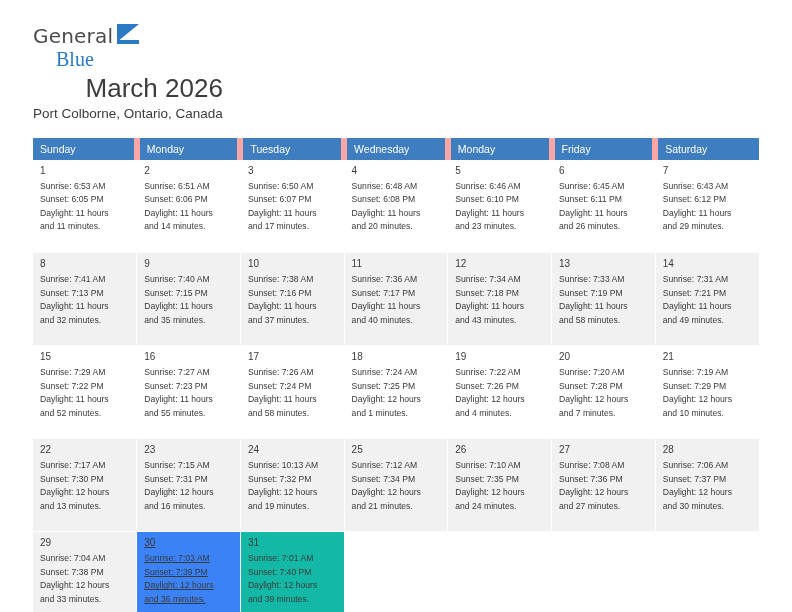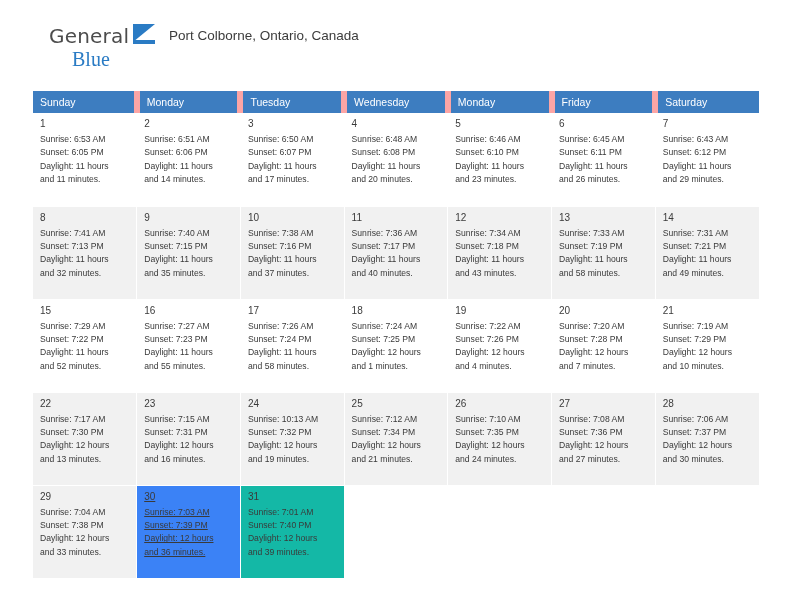--- a/index.html
+++ b/index.html
@@ -14,22 +14,23 @@
   .page {
     position: relative;
     width: 792px;
     height: 612px;
     background: #ffffff;
   }
   
   .header {
     display: flex;
     align-items: flex-start;
-    justify-content: flex-start;
-    padding: 26px 36px 0 49px;
+    justify-content: flex-end;
+    padding: 26px 36px 0 33px;
+    flex-direction: column;
   }
   .logo {
     position: relative;
     width: 120px;
     height: 48px;
     line-height: 1;
   }
   .logo-general {
     font-size: 20px;
     color: #4c4c4c;
@@ -122,20 +123,21 @@
 <div class="page">
 
   <div class="header">
     <div class="logo">
       <span class="logo-general">General</span>
       <span class="logo-flag"></span>
       <span class="logo-flag2"></span>
       <span class="logo-blue">Blue</span>
     </div>
     <div class="title-block">
+      <h1 class="title">March 2026</h1>
       <div class="subtitle">Port Colborne, Ontario, Canada</div>
     </div>
   </div>
 
   <table class="calendar">
     <thead>
       <tr>
         <th>Sunday</th>
         <th>Monday</th>
         <th>Tuesday</th>

